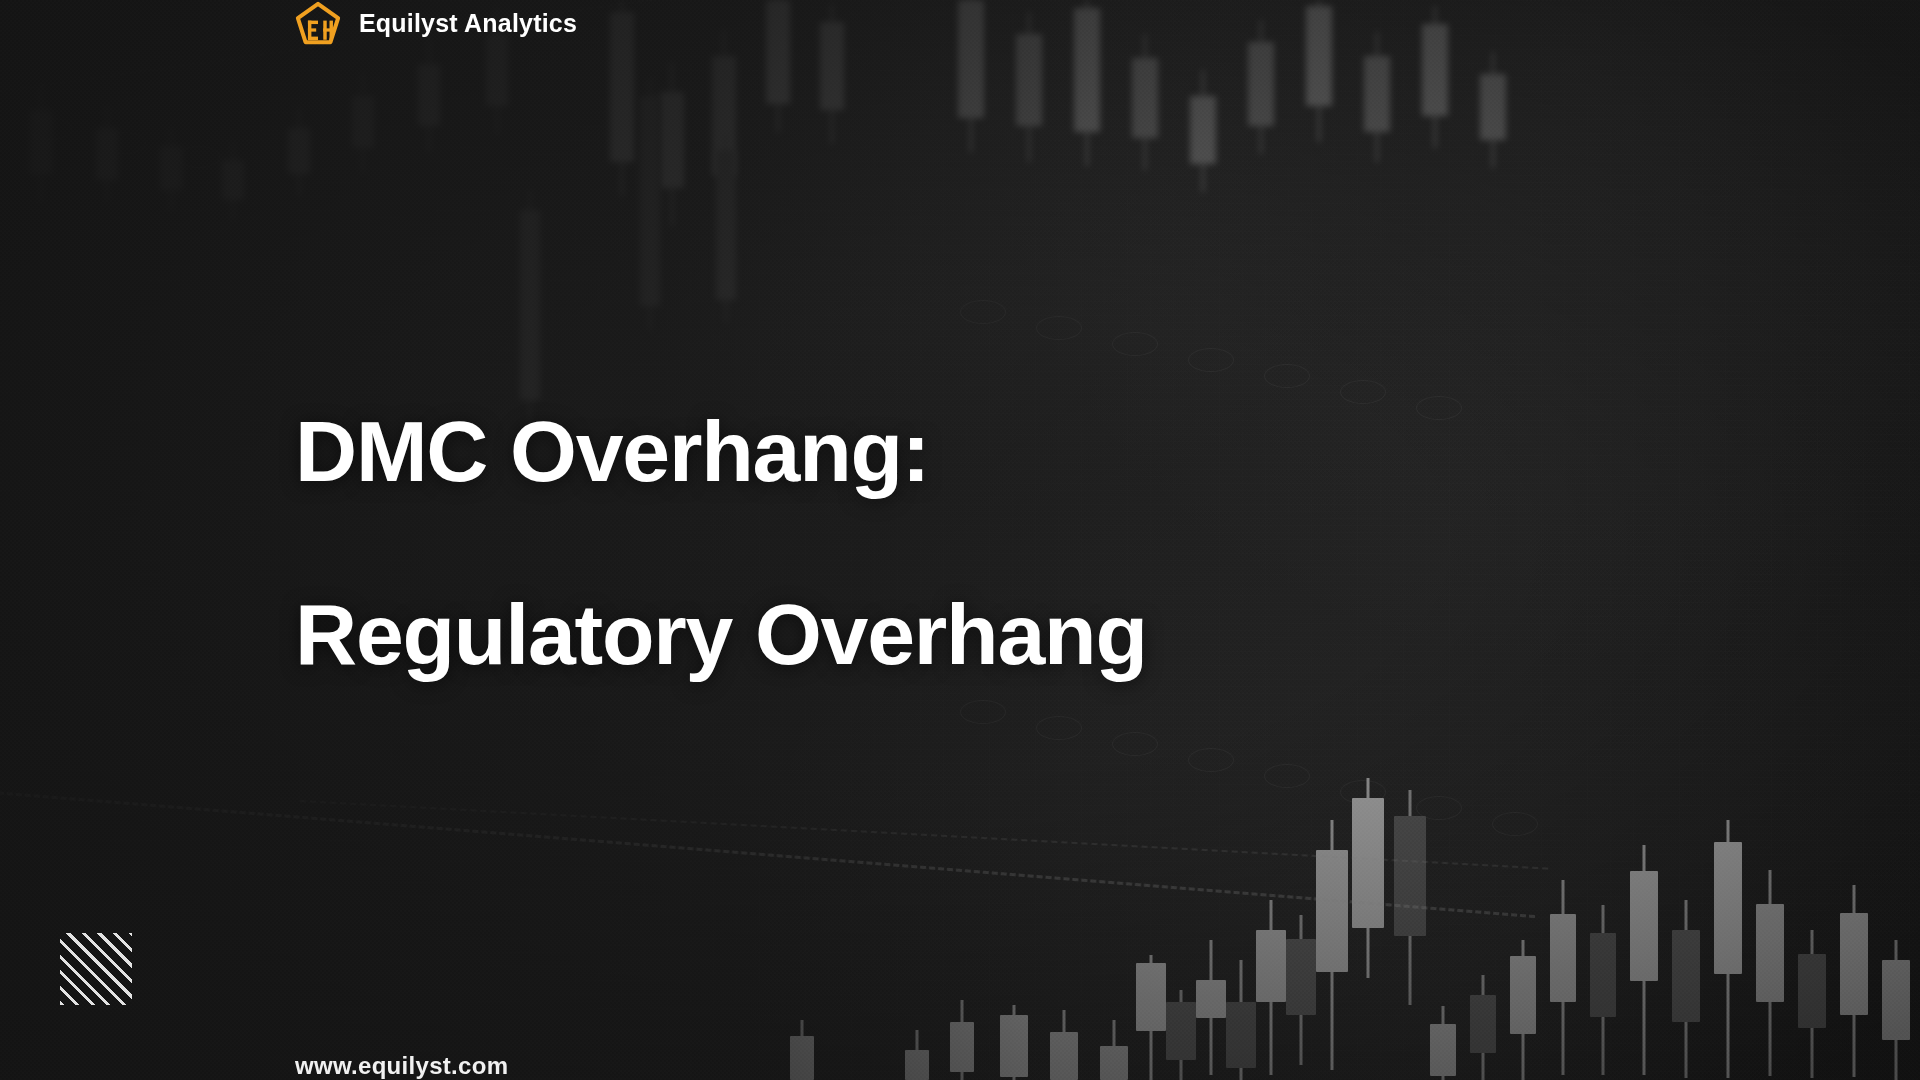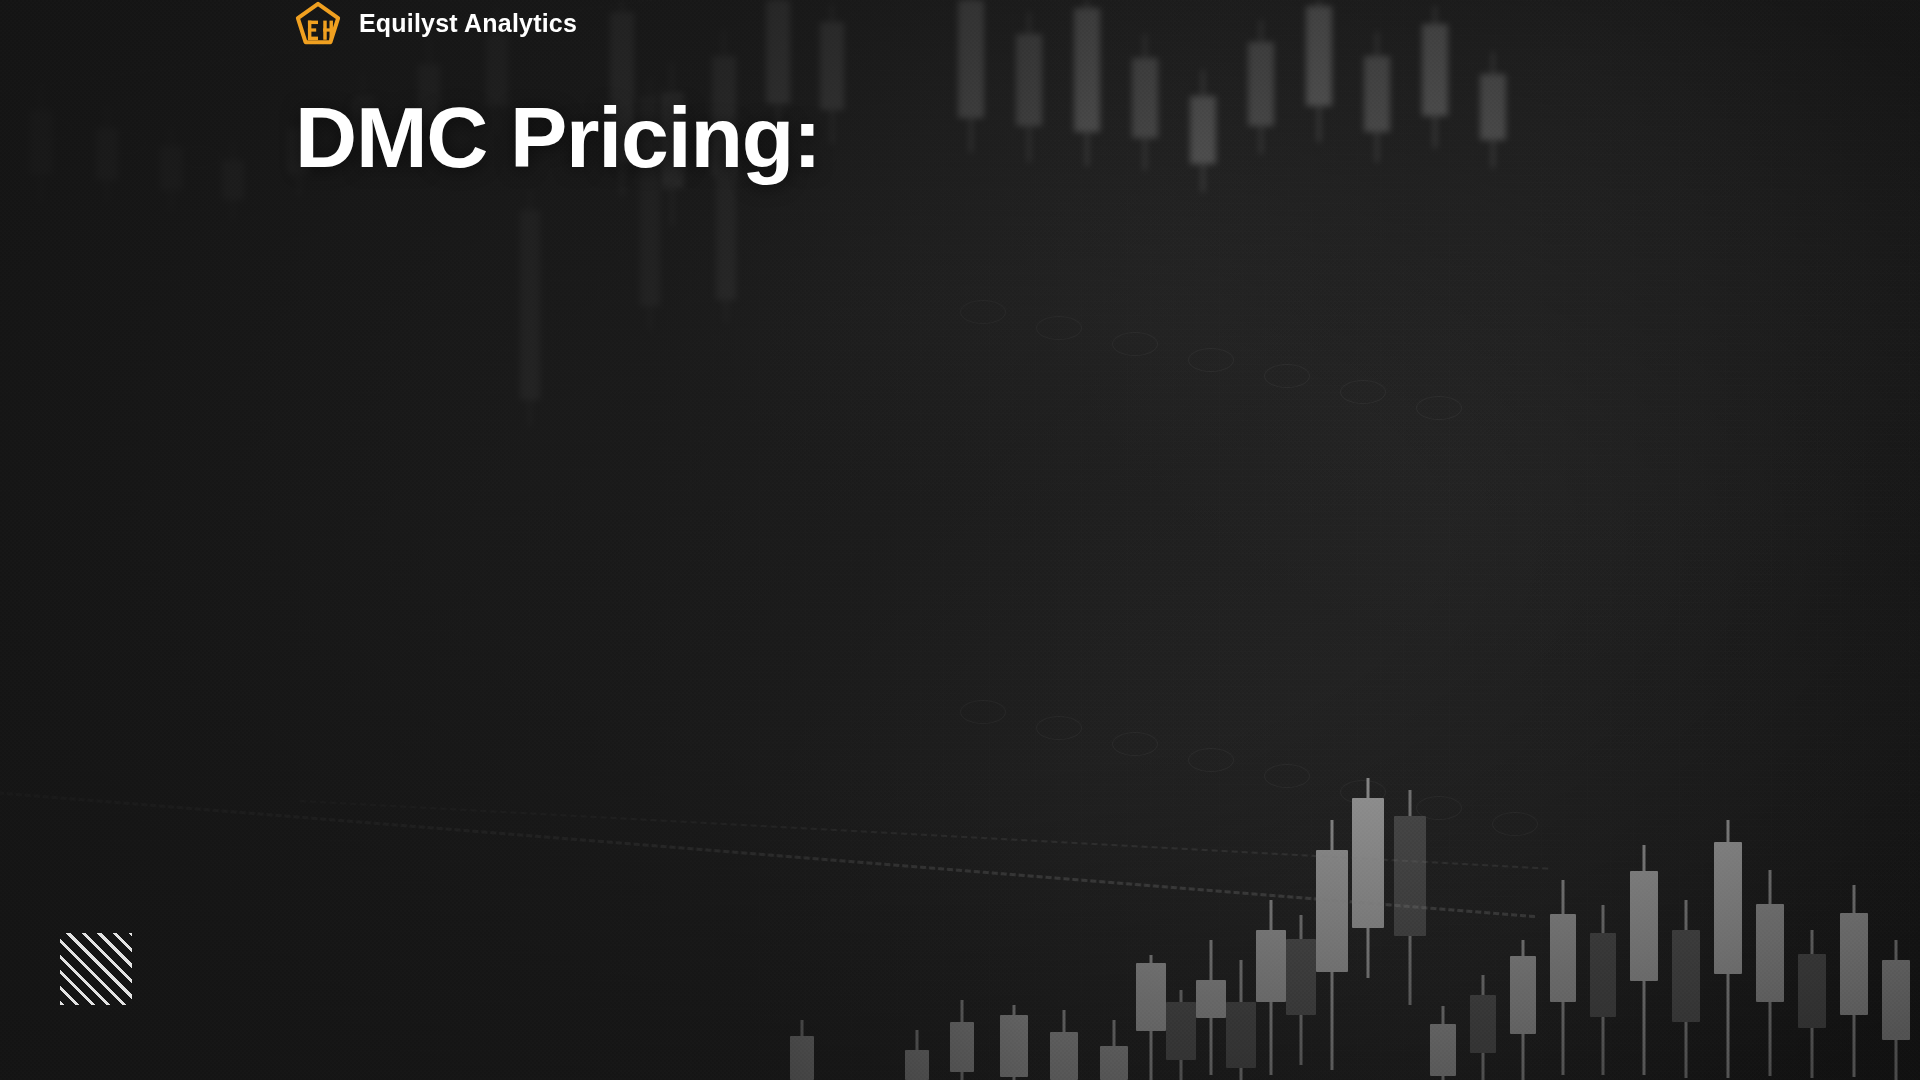--- a/index.html
+++ b/index.html
@@ -114,21 +114,21 @@
       rgba(255,255,255,0.88) 3px,
       rgba(255,255,255,0) 3px,
       rgba(255,255,255,0) 11px);
   }
 
   
   .content {
     position:absolute;
     left:295px; top:0;
     width:1200px; height:100%;
-    display:flex; flex-direction:column; justify-content:flex-start;
+    display:flex; flex-direction:column; justify-content:space-between;
     z-index:6;
   }
 
   .brand {
     display:flex; align-items:center; gap:18px;
     margin-bottom:46px;
   }
   .brand-logo { width:46px; height:46px; display:block; flex:0 0 auto; }
   .brand-name {
     font-size:25px; font-weight:700; color:#ffffff;
@@ -414,20 +414,22 @@
         <rect x="13.5" y="29.6" width="8.6" height="3.4" fill="#F0A020"></rect>
         <rect x="13.5" y="38.2" width="10.5" height="3.6" fill="#F0A020"></rect>
         <rect x="29.5" y="21.5" width="3.6" height="20" fill="#F0A020"></rect>
         <rect x="36.0" y="21.5" width="3.6" height="20" fill="#F0A020"></rect>
         <rect x="29.5" y="29.6" width="10.1" height="3.4" fill="#F0A020"></rect>
       </svg>
       <span class="brand-name">Equilyst Analytics</span>
     </div>
 
     <h1 class="headline">
-      <span>DMC Pricing:</span><br>
+      <span>DMC Overhang:</span><br>
       <br>
+      <span>Regulatory Overhang</span>
     </h1>
 
 
+    <div class="site-url">www.equilyst.com</div>
 
   </div>
 </div>
 
 </body></html>

